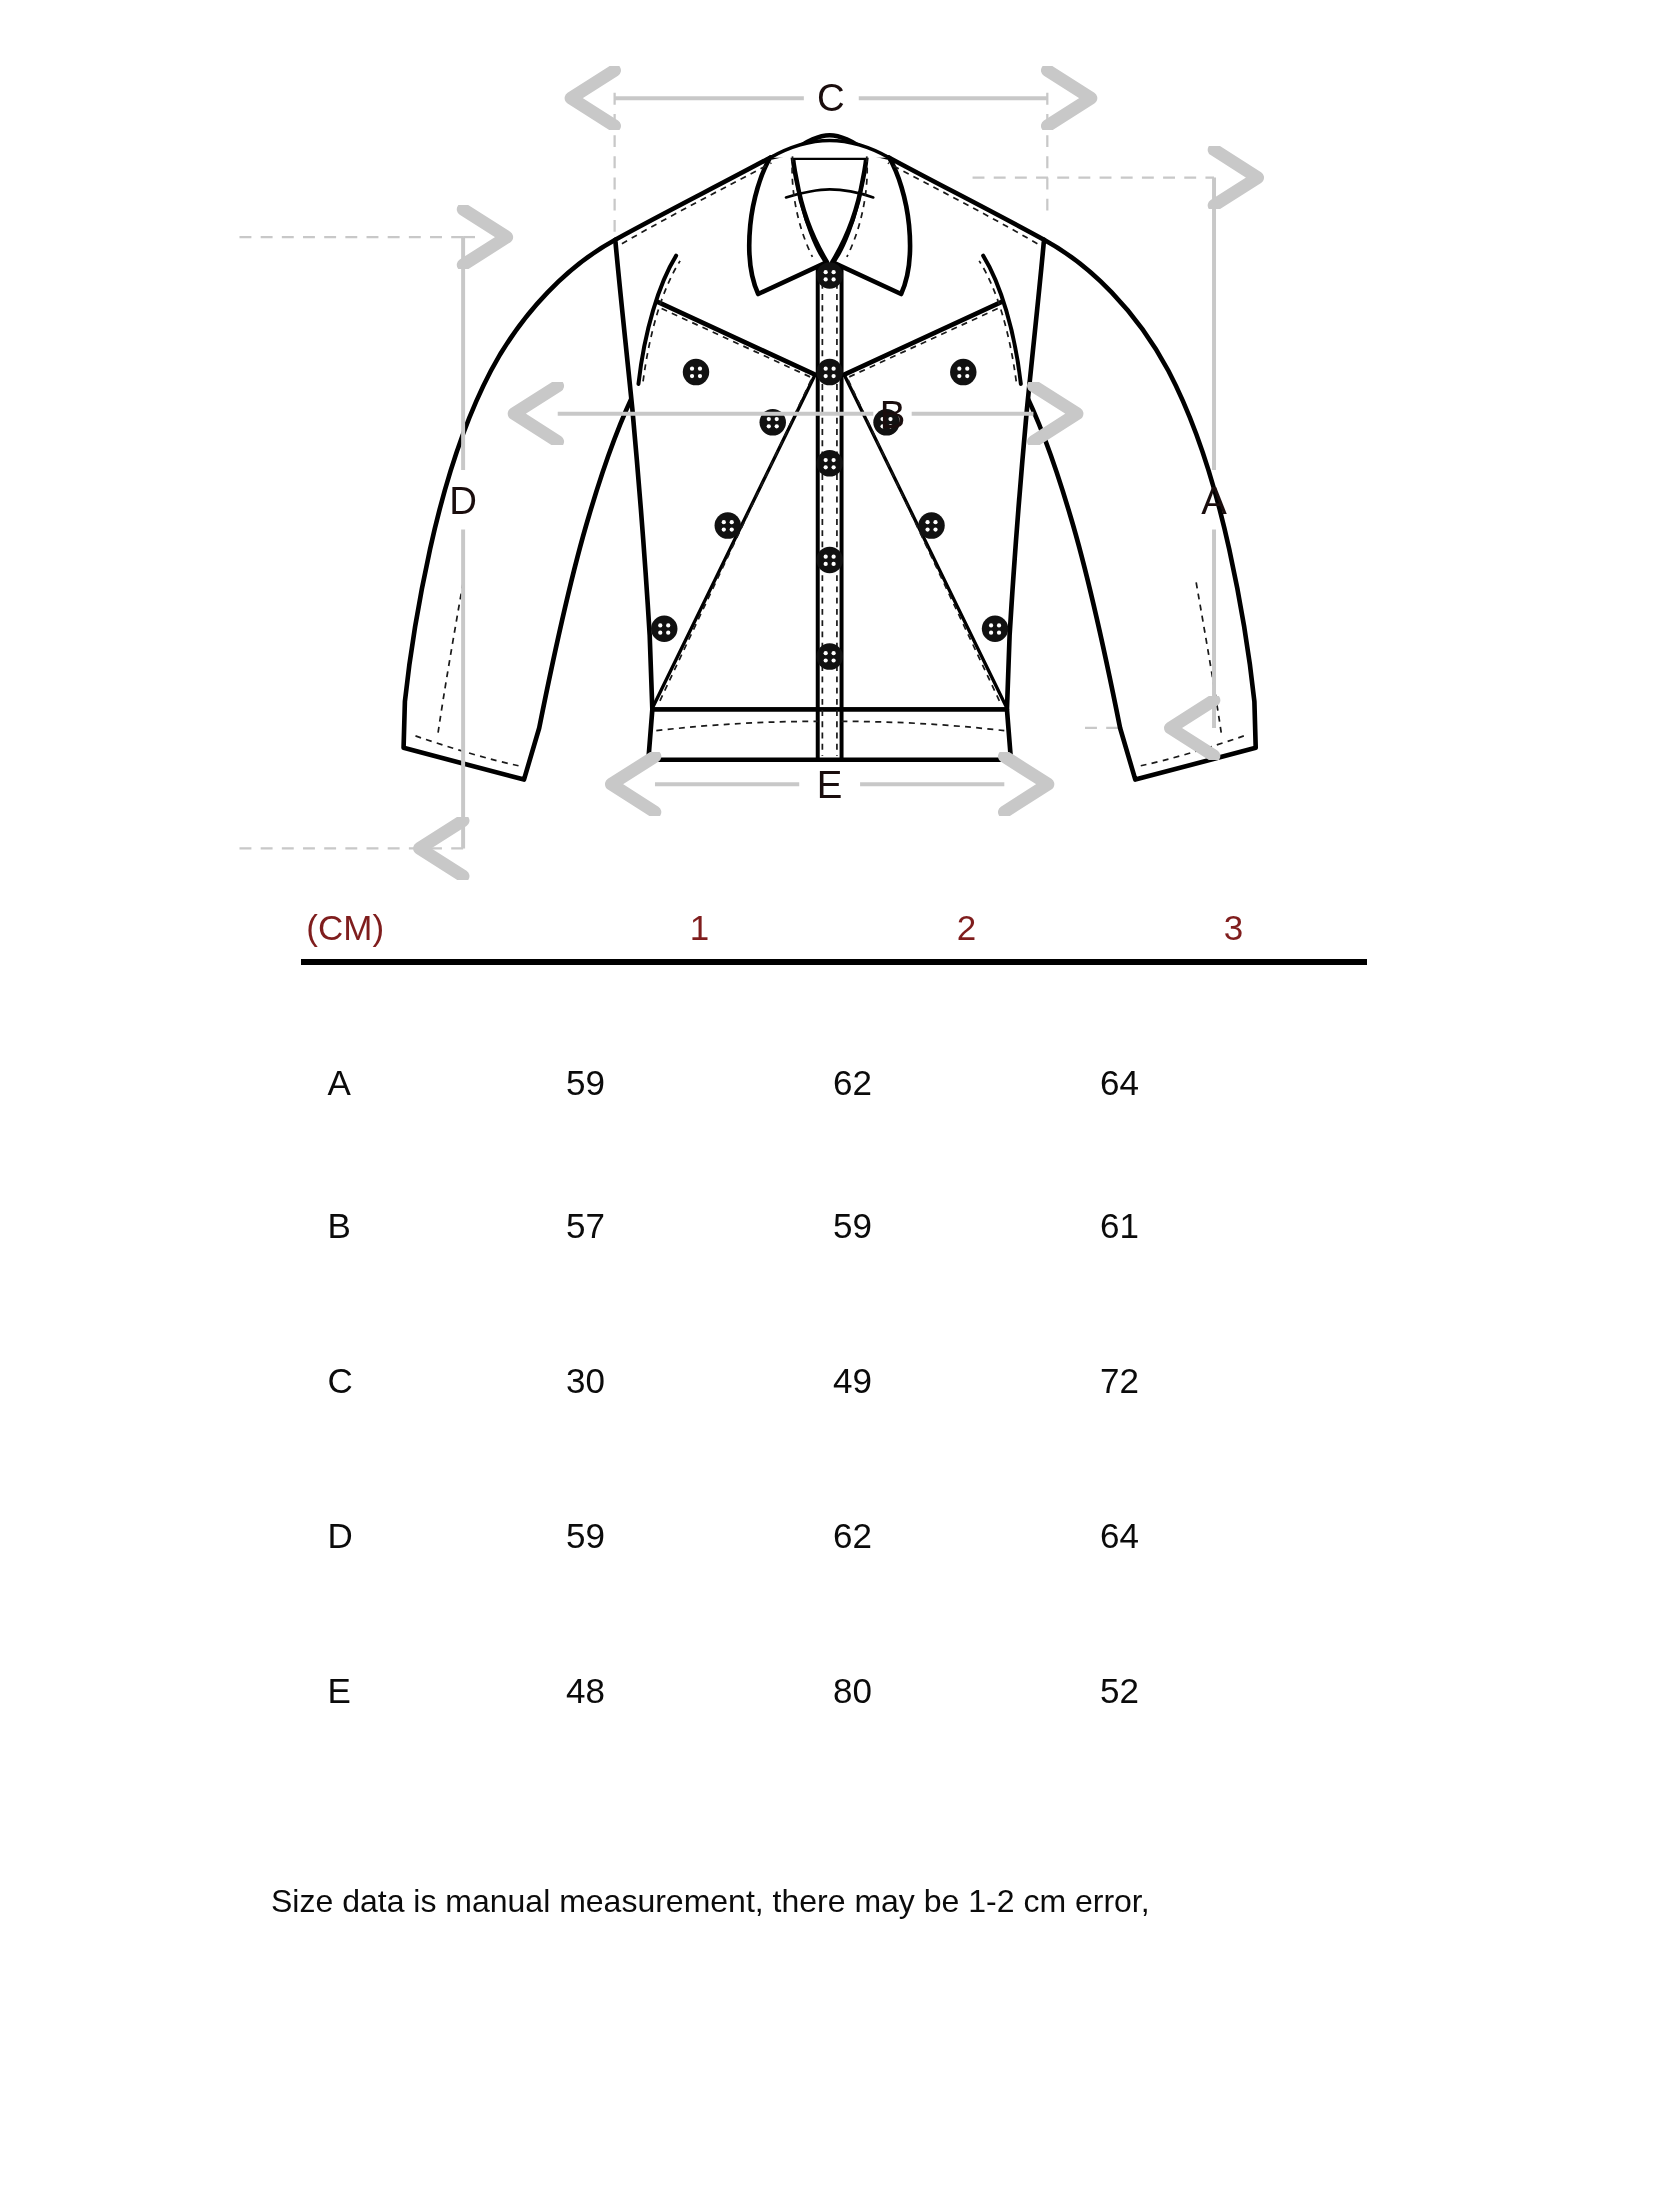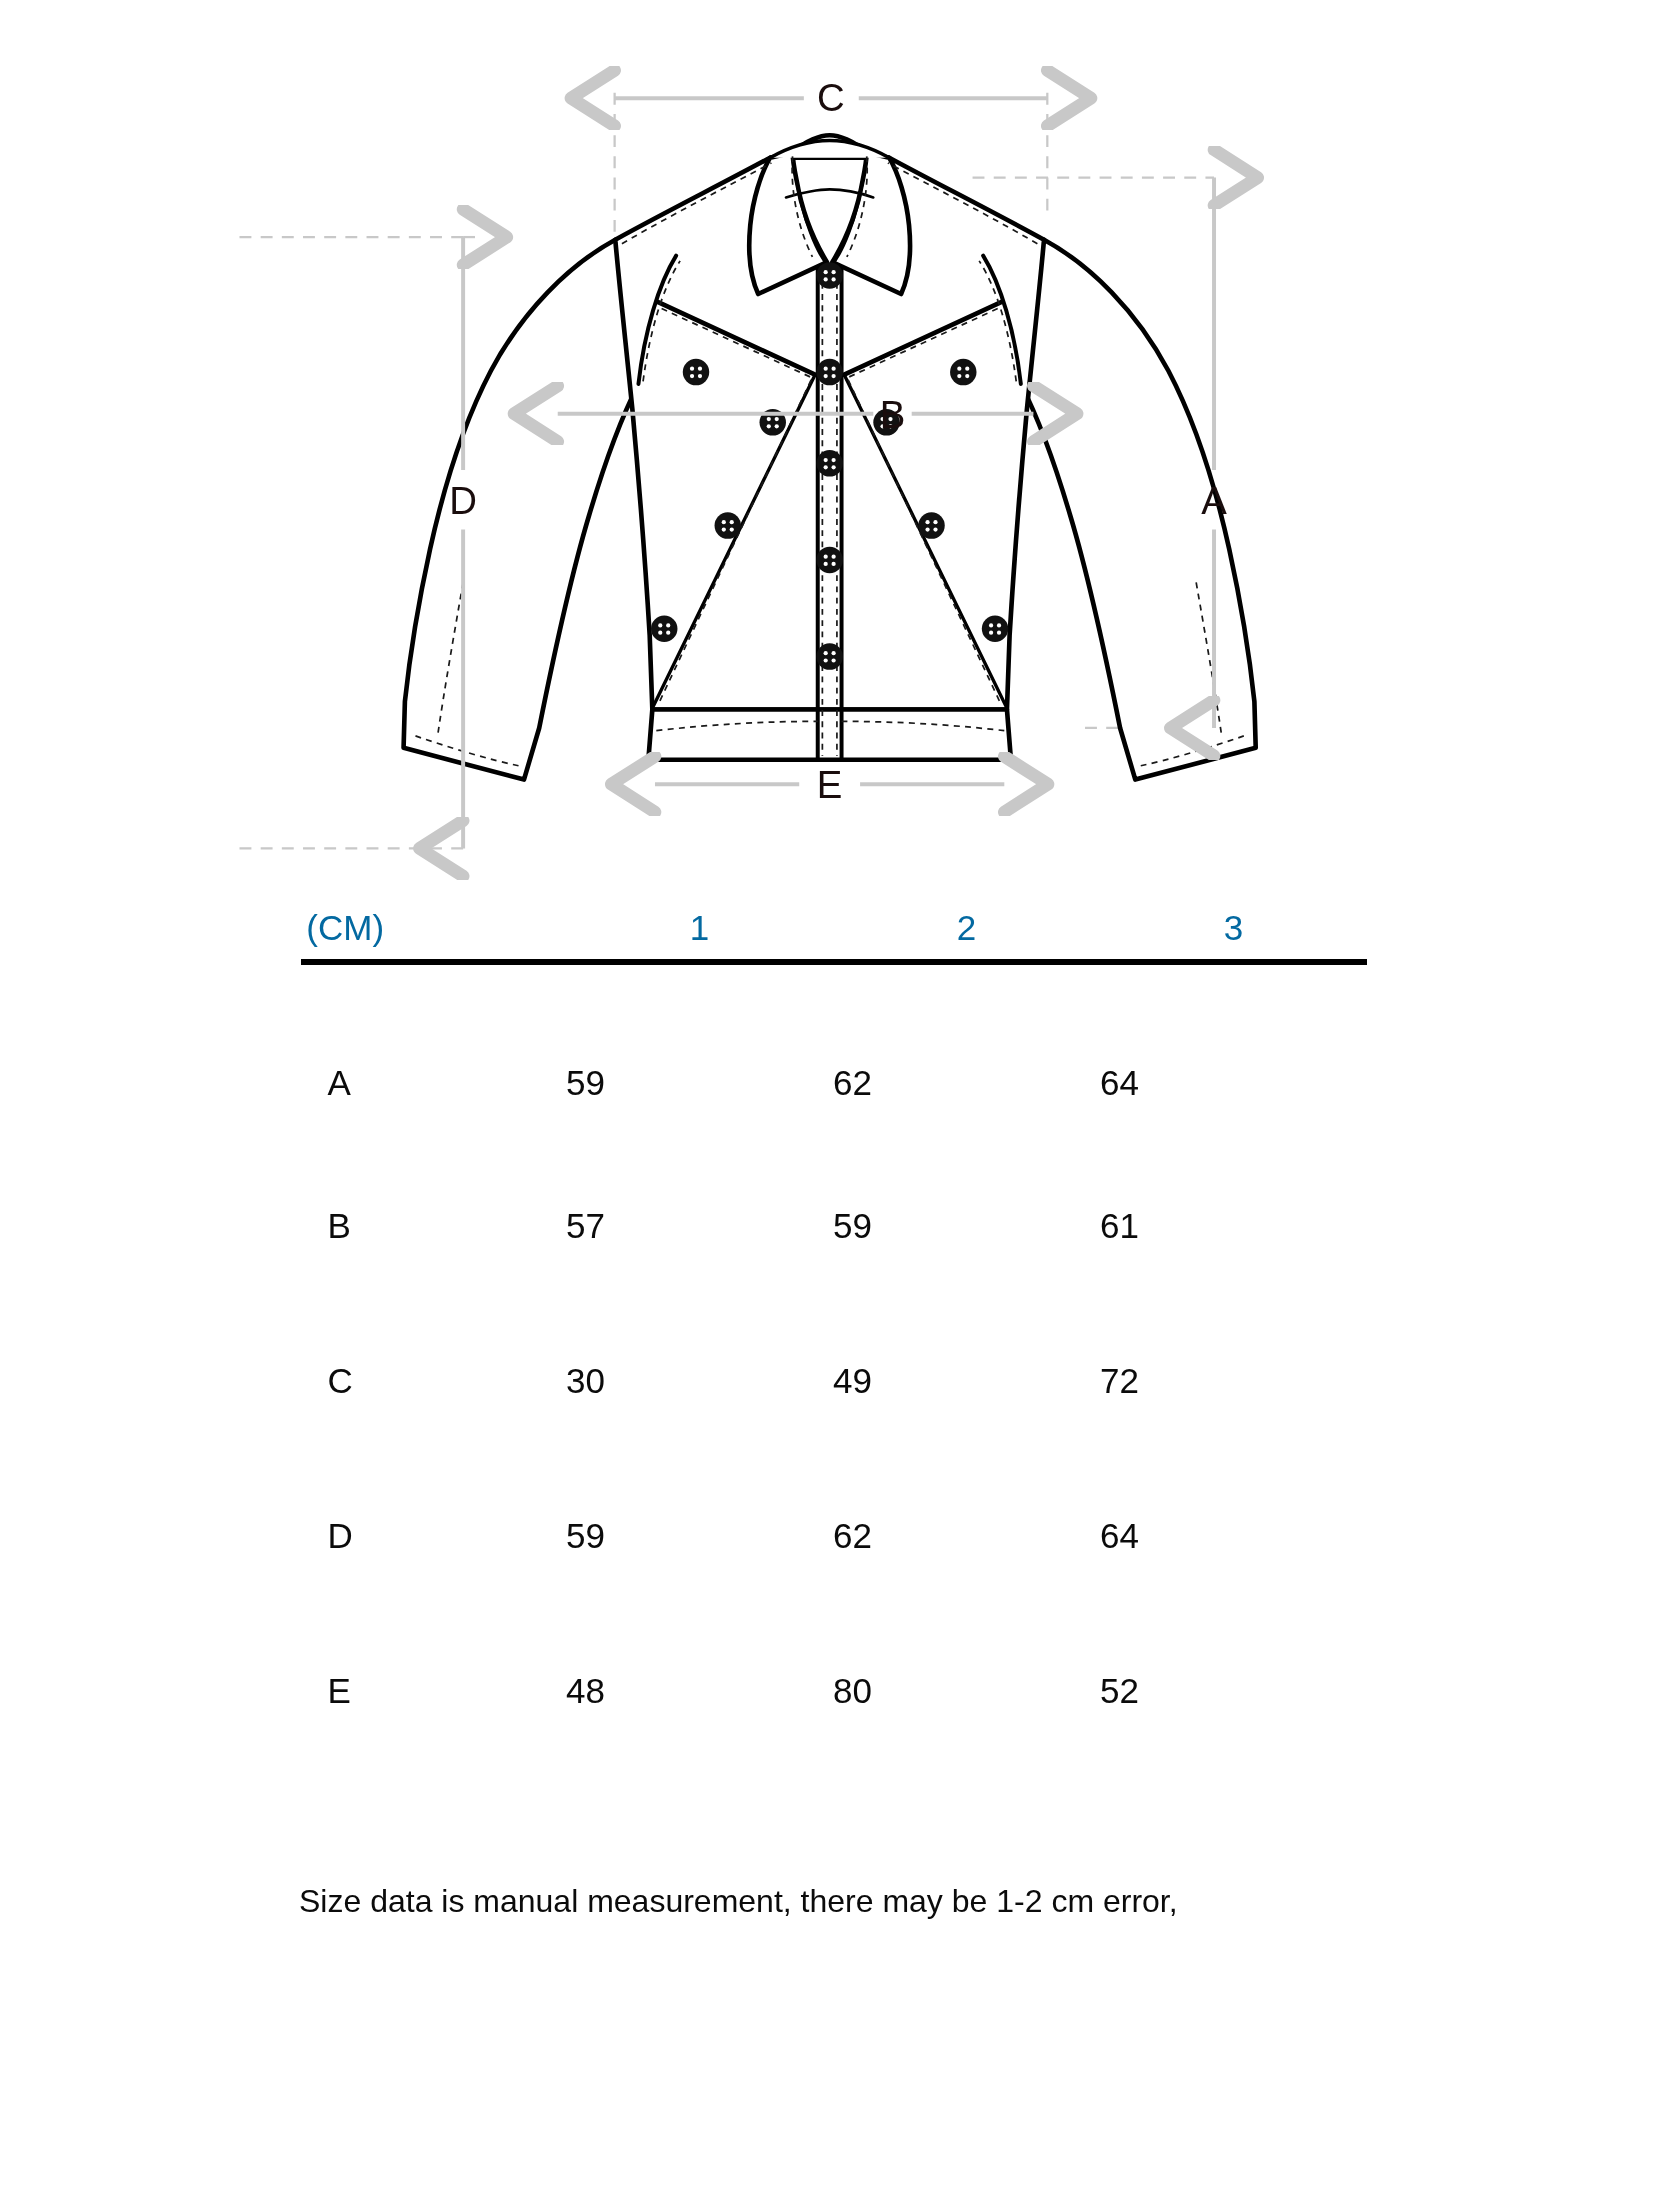--- a/index.html
+++ b/index.html
@@ -45,21 +45,21 @@
     margin-left: 301px;
     width: 1065px;
     table-layout: fixed;
   }
   table.size-grid col.c-label { width: 265px; }
   table.size-grid col.c-val   { width: 267px; }
 
   table.size-grid thead th {
     font-weight: normal;
     font-size: 35px;
-    color: #0369a1;
+    color: #7f1d1d;
     padding: 0 0 10.6px 0;
     text-align: center;
     vertical-align: bottom;
     height: 61px;
   }
   table.size-grid thead th.hdr-unit {
     text-align: left;
     padding-left: 5.3px;
   }
   table.size-grid thead tr {
@@ -81,21 +81,20 @@
 
   
   #footnote {
     position: absolute;
     left: 271px;
     top: 1879px;
     width: 1257px;
     font-size: 32px;
     line-height: 1.42;
     color: #0b0b0b;
-    margin-left: 28px;
   }
   #footnote div { white-space: nowrap; }
 
   
   .dim-letter {
     font-family: "Liberation Sans", sans-serif;
     font-size: 58px;
     fill: #1a0d0d;
   }
 </style>

